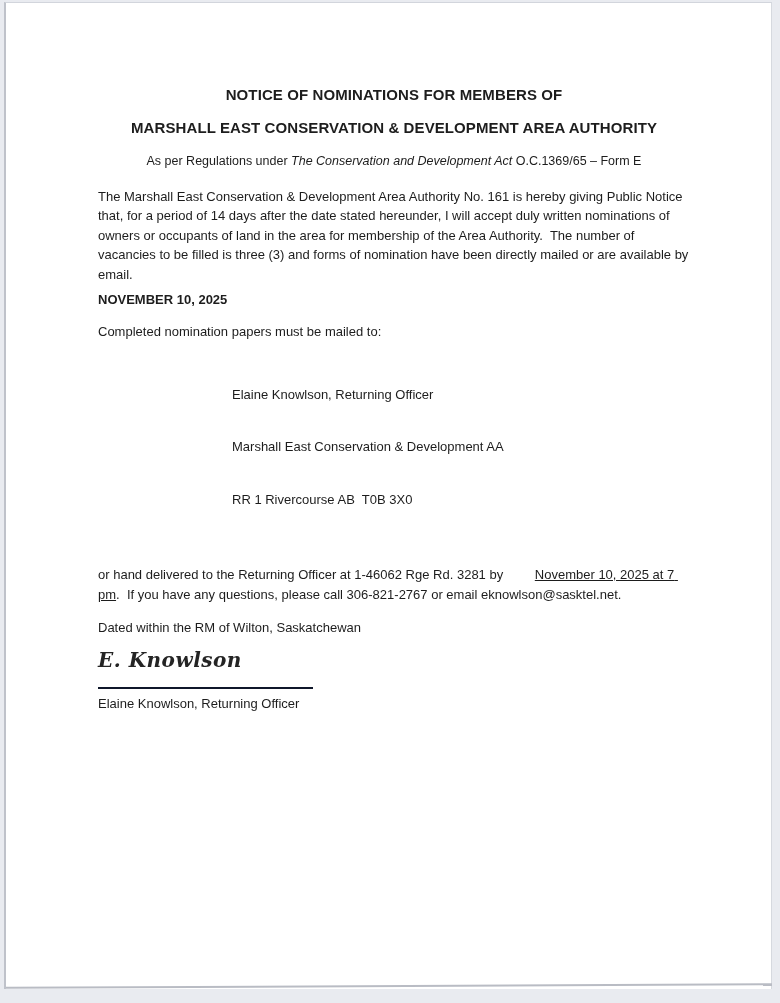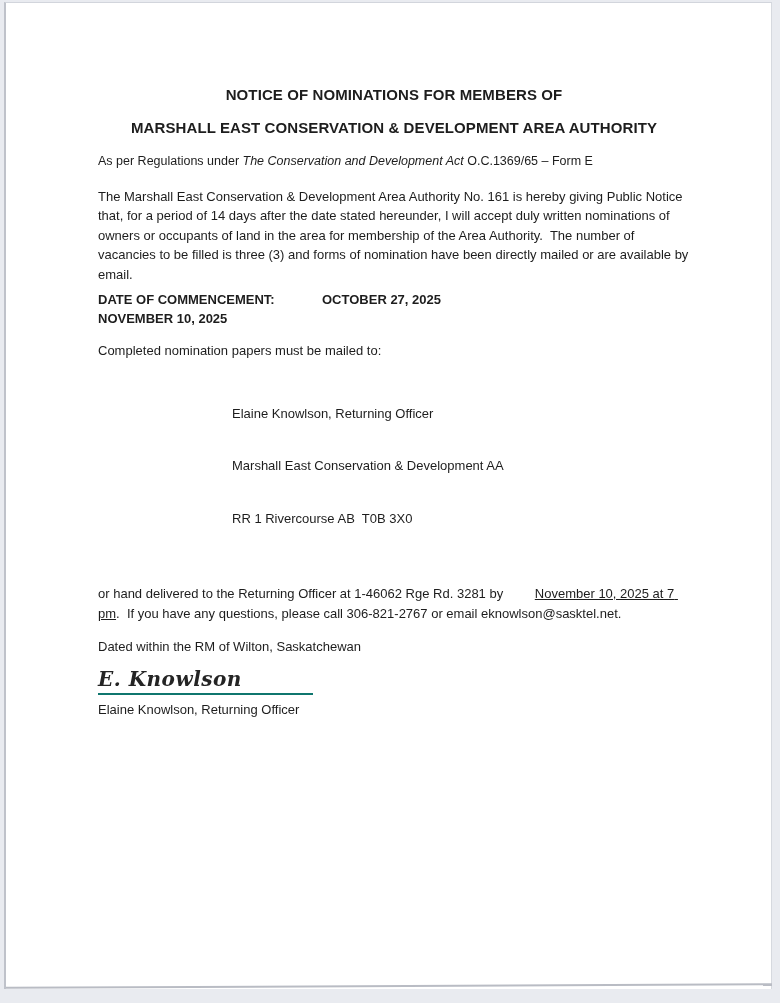--- a/index.html
+++ b/index.html
@@ -44,21 +44,21 @@
   }
   .title {
     text-align: center;
     font-weight: 700;
     font-size: 15px;
     line-height: 17px;
     margin: 0 0 16px 0;
     letter-spacing: 0.1px;
   }
   .subtitle {
-    text-align: left;
+    text-align: center;
     font-size: 12.5px;
     margin: 0 0 15px 0;
   }
   .para {
     margin: 0;
     white-space: pre-wrap;
   }
   .intro { margin-bottom: 6px; }
   .dates-table {
     font-weight: 700;
@@ -75,22 +75,22 @@
   .address-line { display: block; }
   .delivery { margin-top: 22px; }
   .deadline { text-decoration: underline; padding-left: 28px; }
   .dated-block { margin-top: 15px; line-height: 18.5px; }
   .dated-line { display: block; }
   sup { font-size: 9px; line-height: 0; }
   .sig-block { margin-top: 13px; }
   .sig-line {
     display: inline-block;
     width: 215px;
-    border-bottom: 2px solid #0f766e;
-    padding-bottom: 2px;
+    border-bottom: 2px solid #0f172a;
+    padding-bottom: 15px;
   }
   .sig-script {
     font-family: "DejaVu Serif", serif;
     font-style: italic;
     font-weight: 700;
     font-size: 20px;
     letter-spacing: 0.5px;
     color: #242424;
   }
   .printed-name { margin: 5px 0 0 0; }
@@ -103,24 +103,20 @@
 
     <p class="title">NOTICE OF NOMINATIONS FOR MEMBERS OF</p>
 
     <p class="title">MARSHALL EAST CONSERVATION &amp; DEVELOPMENT AREA AUTHORITY</p>
 
     <p class="subtitle"><span>As per Regulations under </span><i>The Conservation and Development Act</i><span> O.C.1369/65 – Form E</span></p>
 
     <p class="para intro">The Marshall East Conservation &amp; Development Area Authority No. 161 is hereby giving Public Notice that, for a period of 14 days after the date stated hereunder, I will accept duly written nominations of owners or occupants of land in the area for membership of the Area Authority.  The number of vacancies to be filled is three (3) and forms of nomination have been directly mailed or are available by email.</p>
 
     <div class="dates-table">
-      <div class="date-row">
-        <span class="date-label">DATE OF COMMENCEMENT:</span>
-        <span class="date-value">OCTOBER 27, 2025</span>
-      </div>
       <div class="date-row">
         <span class="date-value">NOVEMBER 10, 2025</span>
       </div>
     </div>
 
     <p class="para mailing-intro">Completed nomination papers must be mailed to:</p>
 
     <div class="address-block">
       <span class="address-line">Elaine Knowlson, Returning Officer</span>
       <span class="address-line">Marshall East Conservation &amp; Development AA</span>

